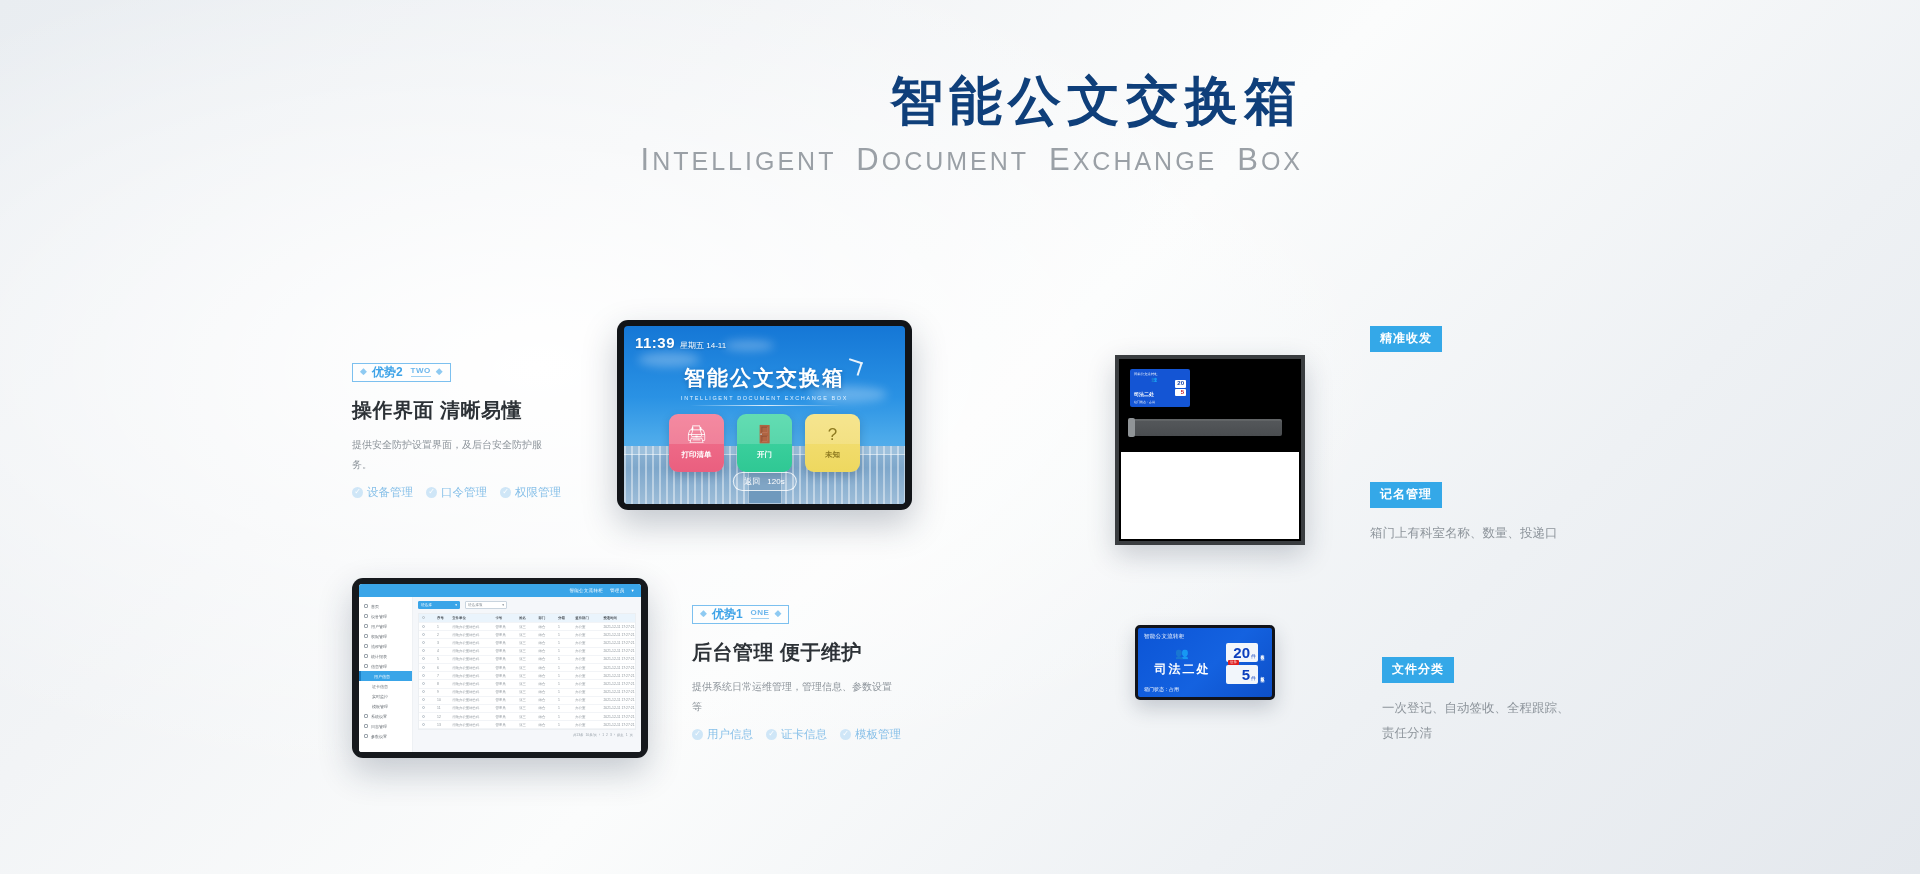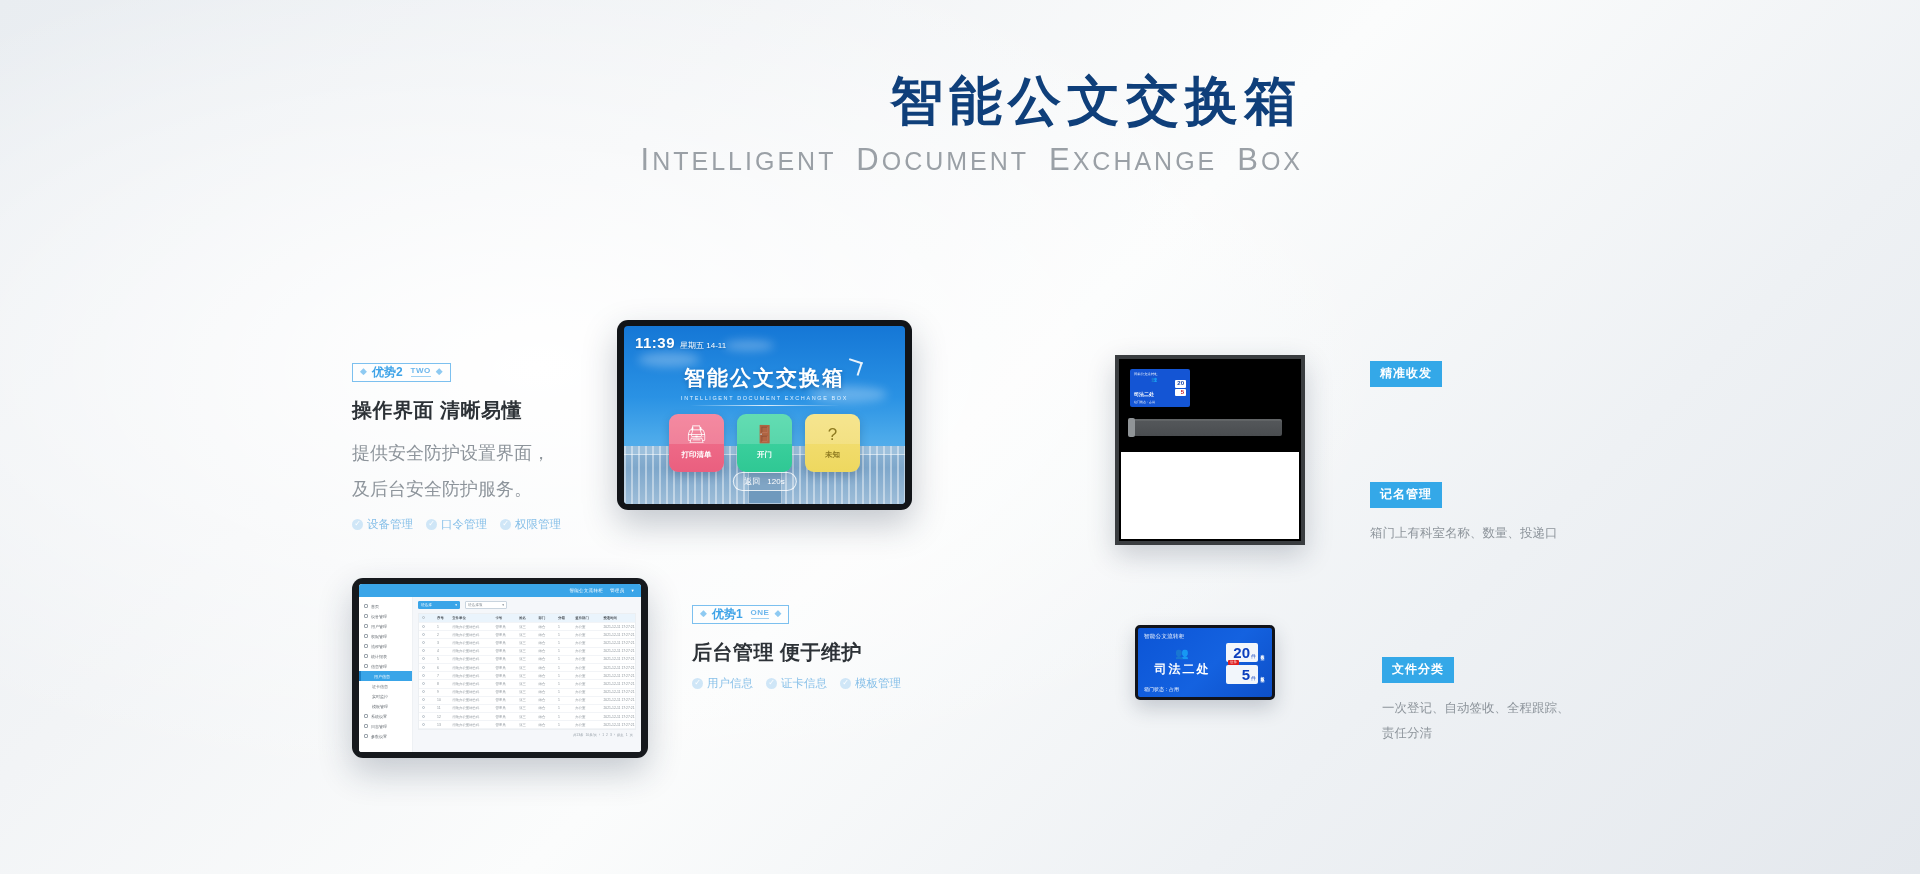--- a/index.html
+++ b/index.html
@@ -38,21 +38,21 @@
   .adv-tag .num { font-size:12px; }
   .adv-tag .en {
     font-size:8px; letter-spacing:.5px; color:#6cb6ec;
     border-bottom:1px solid #9fd1f3; padding-bottom:1px; margin-left:3px;
   }
   .adv-h {
     margin-top:15px; font-size:20px; font-weight:bold; color:#2d3237;
     letter-spacing:.5px; white-space:nowrap;
   }
   .adv-p {
-    margin-top:11px; font-size:18px; color:#8d949b; line-height:2.0;
+    margin-top:11px; font-size:10px; color:#8d949b; line-height:2.0;
     max-width:205px;
   }
   .chips { margin-top:10px; display:flex; gap:13px; }
   .chip { display:flex; align-items:center; gap:4px; font-size:11.5px; color:#86bfe8; white-space:nowrap; }
   .tick {
     width:11px; height:11px; border-radius:50%; background:#cfe6f7;
     display:inline-flex; align-items:center; justify-content:center;
     color:#fff; font-size:8px; line-height:1;
   }
 
@@ -282,37 +282,38 @@
   </div>
 
   <div class="abs" style="left:692px; top:602px;">
     <div class="adv-tag">
       <span class="dot">◆</span>
       <span class="num">优势1</span>
       <span class="en">ONE</span>
       <span class="dot">◆</span>
     </div>
     <div class="adv-h">后台管理 便于维护</div>
+    <div class="adv-p">提供系统日常运维管理，管理信息、参数设置等</div>
     <div class="chips">
       <span class="chip">
         <span class="tick">✓</span>
         <span>用户信息</span>
       </span>
       <span class="chip">
         <span class="tick">✓</span>
         <span>证卡信息</span>
       </span>
       <span class="chip">
         <span class="tick">✓</span>
         <span>模板管理</span>
       </span>
     </div>
   </div>
 
-  <div class="abs" style="left:1370px; top:326px;margin-top:35px;">
+  <div class="abs" style="left:1370px; top:326px;">
     <div class="feat-badge">精准收发</div>
   </div>
 
   <div class="abs" style="left:1382px; top:657px;">
     <div class="feat-badge">文件分类</div>
     <div class="feat-p">一次登记、自动签收、全程跟踪、责任分清</div>
   </div>
 
   <div class="abs" style="left:1370px; top:482px;">
     <div class="feat-badge">记名管理</div>

